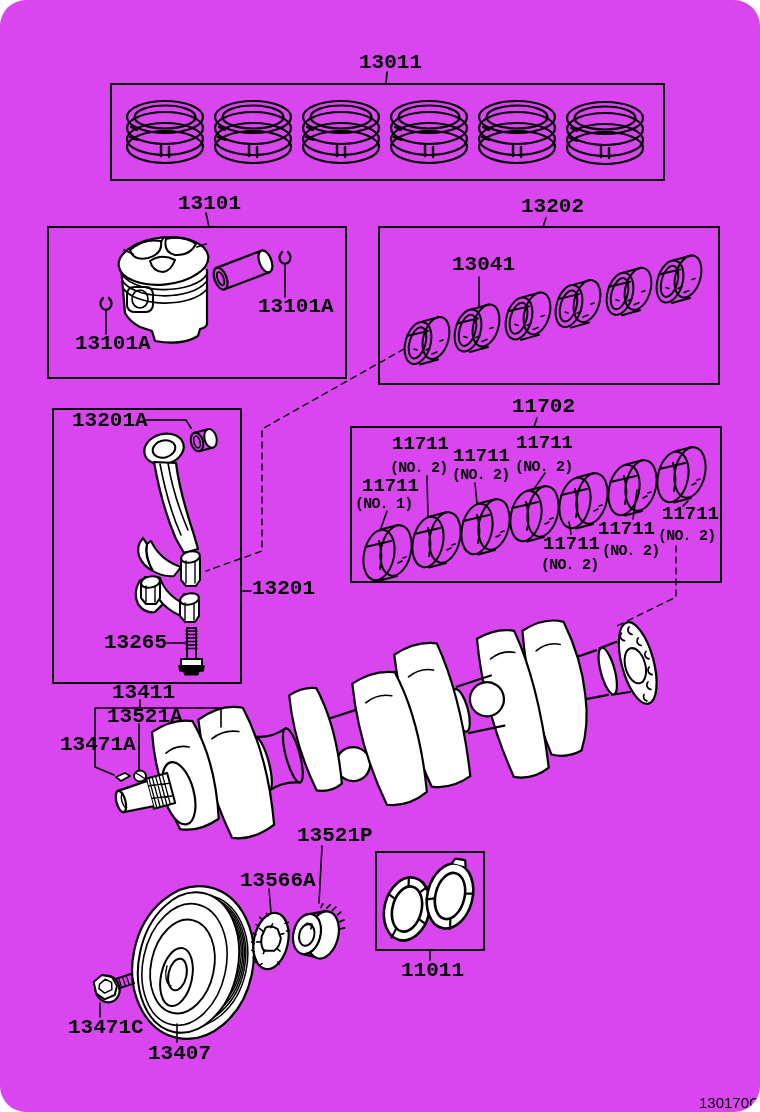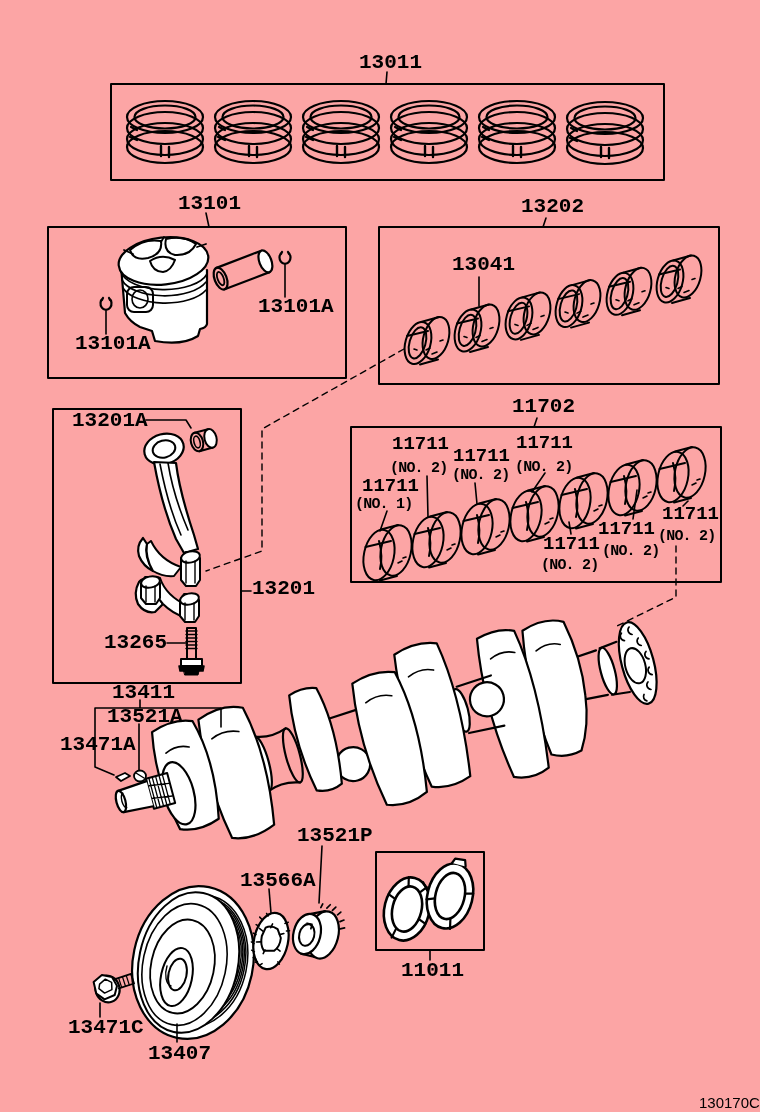--- a/index.html
+++ b/index.html
@@ -1,16 +1,16 @@
 <!DOCTYPE html>
 <html><head>
 <meta charset="utf-8">
 <style>
 html,body{margin:0;padding:0;background:#fff;}
-#wrap{width:760px;height:1112px;position:relative;background:#fca5a5;overflow:hidden;}
+#wrap{width:760px;height:1112px;position:relative;background:#d946ef;overflow:hidden;border-radius:26px;}
 svg{position:absolute;left:0;top:0;}
 text{font-family:"Liberation Mono",monospace;font-weight:bold;fill:#000;}
 .s{font-family:"Liberation Sans",sans-serif;font-weight:normal;}
 </style>
 </head>
 <body>
 <div id="wrap">
 <svg width="760" height="1112" viewBox="0 0 760 1112" fill="none" stroke-linecap="round" stroke-linejoin="round">
 <defs>
 <g id="ringset" stroke="#000" stroke-width="2.2" fill="none">

